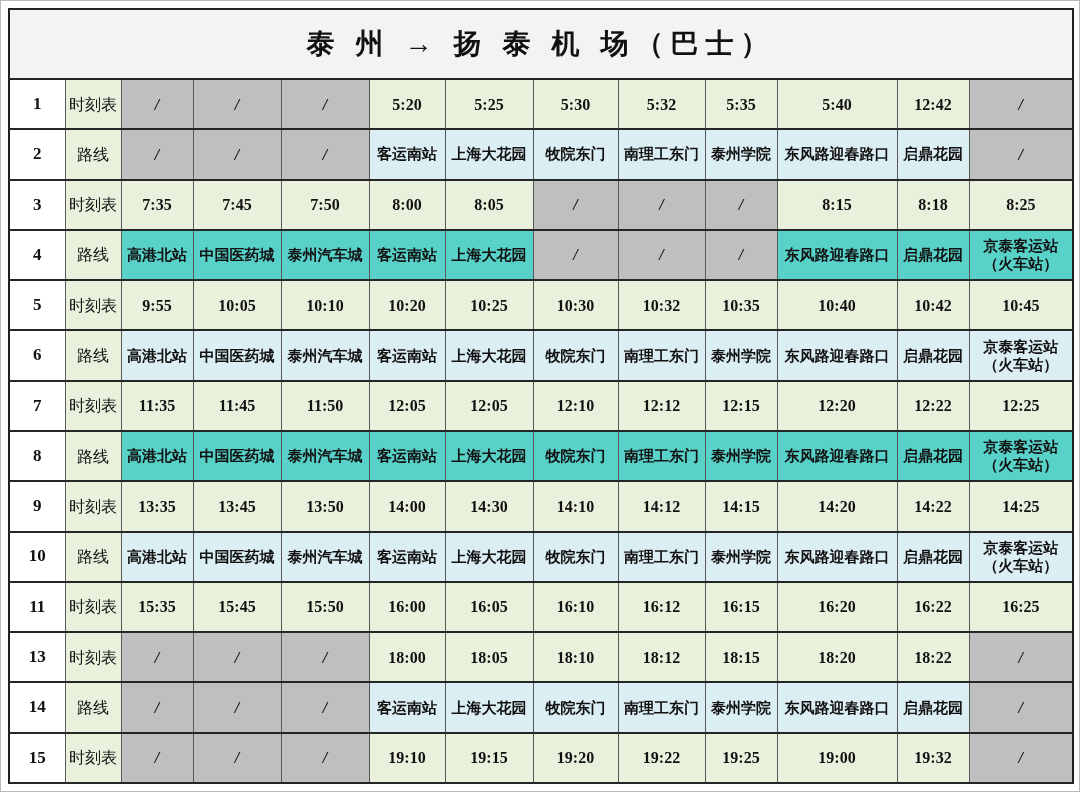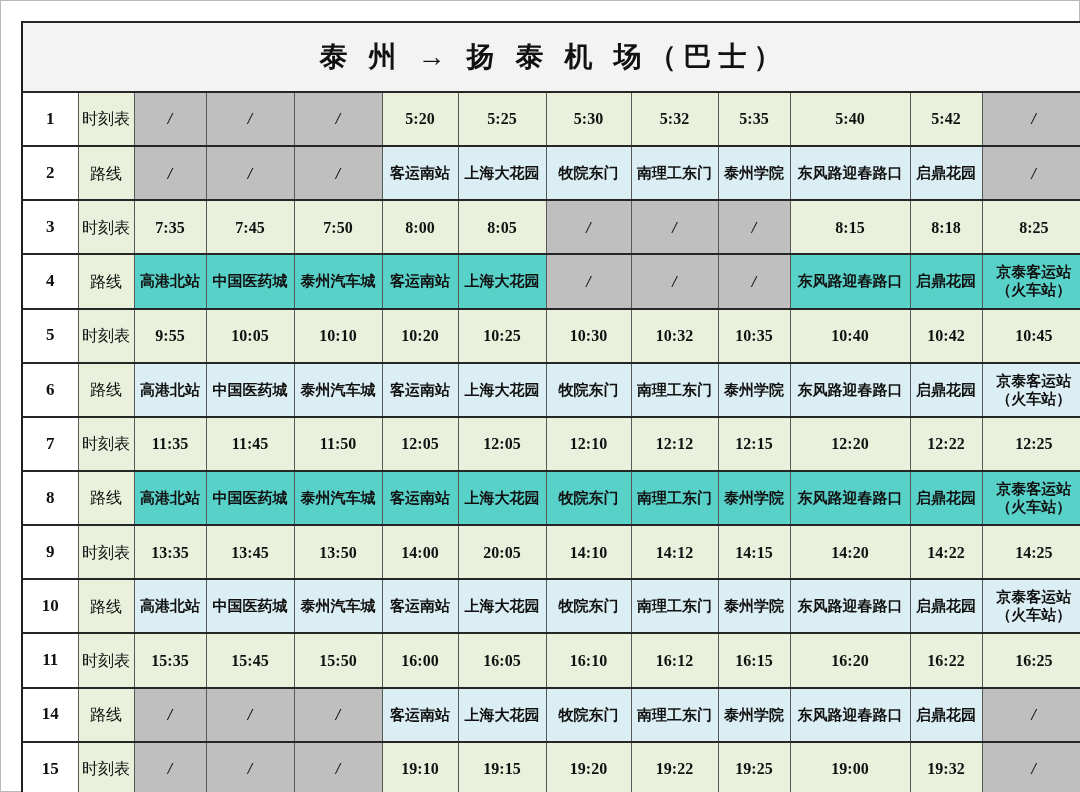--- a/index.html
+++ b/index.html
@@ -2,21 +2,21 @@
 <html style="--c-time: #e9f1dc; --c-route-light: #dbeef3; --c-route-dark: #58d1c9; --c-empty: #bfbfbf; --c-header: #f3f3f3; --c-num: #ffffff; --c-label: #e9f1dc; --c-border-dark: #262626; --c-border-light: #595959; --c-text: #111111;"><head>
 <meta charset="utf-8">
 <style>
   html, body { margin: 0; padding: 0; background: #e8e8e8; }
   .page {
     width: 1080px;
     height: 792px;
     box-sizing: border-box;
     background: #ffffff;
     border: 1px solid #b9b9b9;
-    padding: 20px;
+    padding: 7px;
     font-family: "Liberation Serif", "DejaVu Serif", serif;
     color: var(--c-text, #111);
   }
   table.timetable {
     width: 1064px;
     height: 776px;
     table-layout: fixed;
     border-collapse: collapse;
     border: 2px solid #1f1f1f;
   }
@@ -103,21 +103,21 @@
           <td class="label">时刻表</td>
           <td class="empty">/</td>
           <td class="empty">/</td>
           <td class="empty">/</td>
           <td class="time">5:20</td>
           <td class="time">5:25</td>
           <td class="time">5:30</td>
           <td class="time">5:32</td>
           <td class="time">5:35</td>
           <td class="time">5:40</td>
-          <td class="time">5:42</td>
+          <td class="time">12:42</td>
           <td class="empty">/</td>
         </tr>
         <tr>
           <td class="num">2</td>
           <td class="label">路线</td>
           <td class="empty">/</td>
           <td class="empty">/</td>
           <td class="empty">/</td>
           <td class="route-light">客运南站</td>
           <td class="route-light">上海大花园</td>
@@ -221,21 +221,21 @@
           <td class="route-dark">京泰客运站
 （火车站）</td>
         </tr>
         <tr>
           <td class="num">9</td>
           <td class="label">时刻表</td>
           <td class="time">13:35</td>
           <td class="time">13:45</td>
           <td class="time">13:50</td>
           <td class="time">14:00</td>
-          <td class="time">20:05</td>
+          <td class="time">14:30</td>
           <td class="time">14:10</td>
           <td class="time">14:12</td>
           <td class="time">14:15</td>
           <td class="time">14:20</td>
           <td class="time">14:22</td>
           <td class="time">14:25</td>
         </tr>
         <tr>
           <td class="num">10</td>
           <td class="label">路线</td>
@@ -261,20 +261,35 @@
           <td class="time">16:00</td>
           <td class="time">16:05</td>
           <td class="time">16:10</td>
           <td class="time">16:12</td>
           <td class="time">16:15</td>
           <td class="time">16:20</td>
           <td class="time">16:22</td>
           <td class="time">16:25</td>
         </tr>
         <tr>
+          <td class="num">13</td>
+          <td class="label">时刻表</td>
+          <td class="empty">/</td>
+          <td class="empty">/</td>
+          <td class="empty">/</td>
+          <td class="time">18:00</td>
+          <td class="time">18:05</td>
+          <td class="time">18:10</td>
+          <td class="time">18:12</td>
+          <td class="time">18:15</td>
+          <td class="time">18:20</td>
+          <td class="time">18:22</td>
+          <td class="empty">/</td>
+        </tr>
+        <tr>
           <td class="num">14</td>
           <td class="label">路线</td>
           <td class="empty">/</td>
           <td class="empty">/</td>
           <td class="empty">/</td>
           <td class="route-light">客运南站</td>
           <td class="route-light">上海大花园</td>
           <td class="route-light">牧院东门</td>
           <td class="route-light">南理工东门</td>
           <td class="route-light">泰州学院</td>

